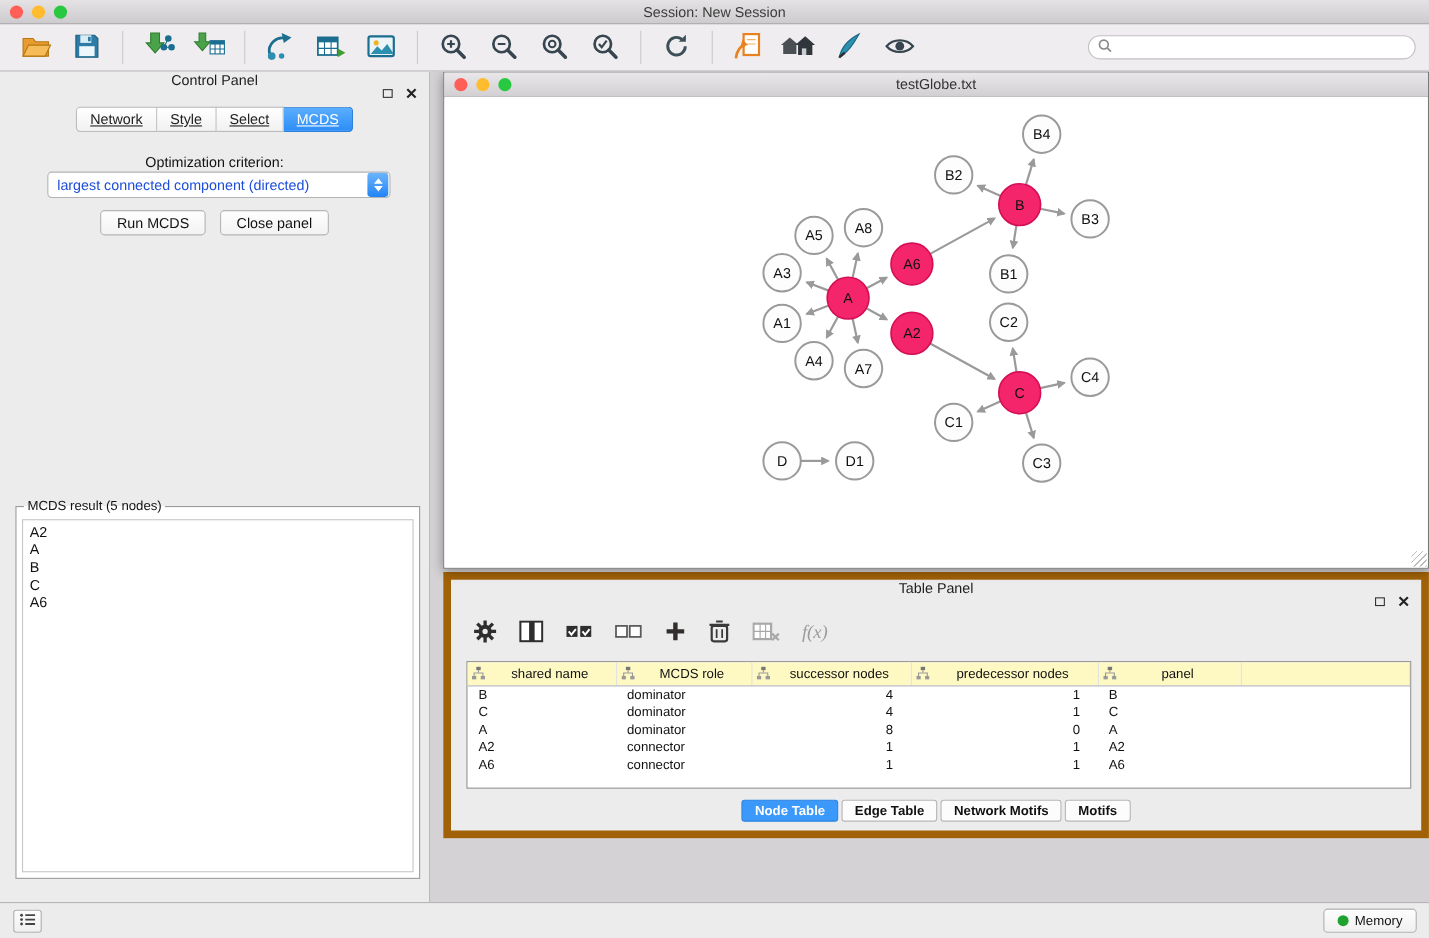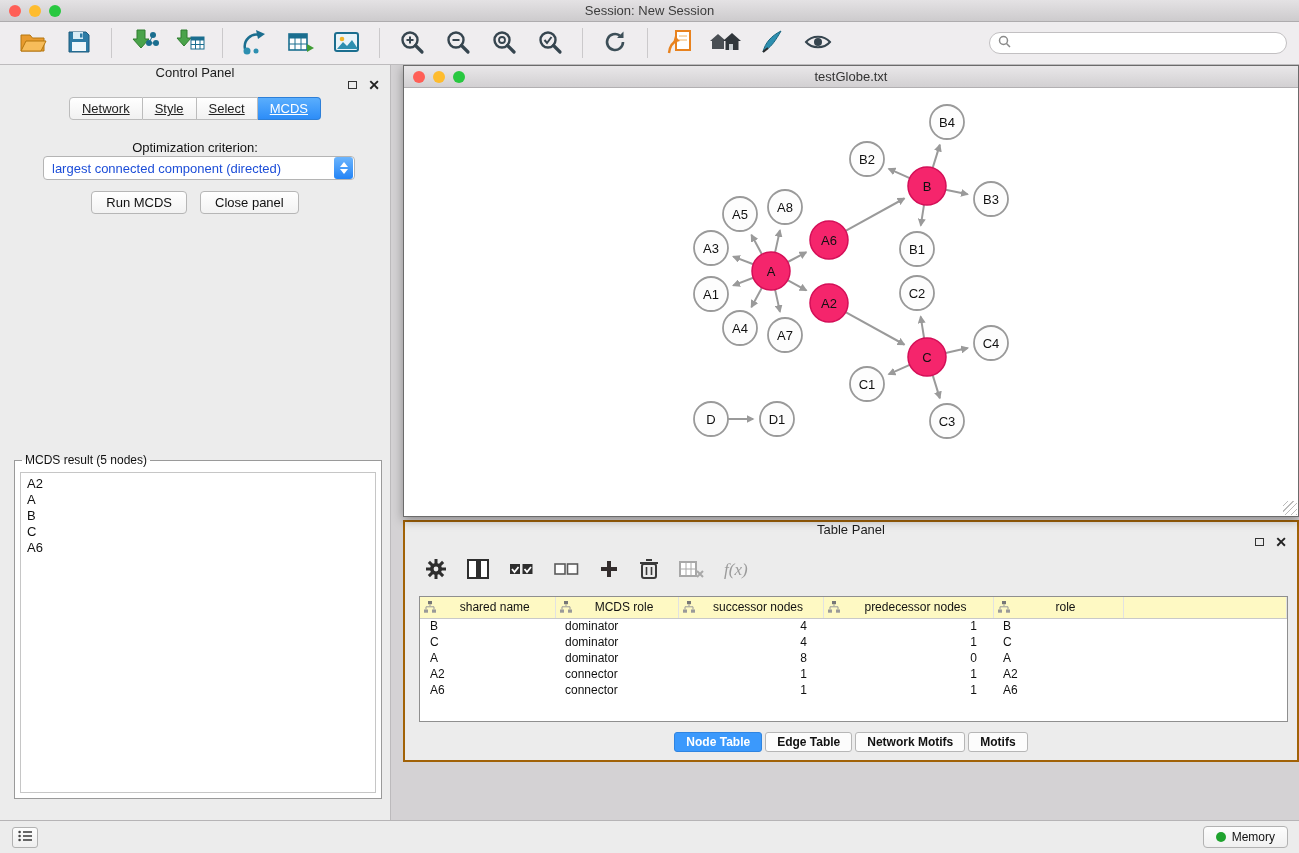--- a/index.html
+++ b/index.html
@@ -49,21 +49,21 @@
 .ritem { height:16px; color:#111; cursor:default; }
 
 
 .netwin { position:absolute; left:403px; top:65px; width:896px; height:452px; background:#fff; border:1px solid #6b6b6b; box-shadow:0 3px 10px rgba(0,0,0,.35); z-index:20; }
 .wtitle { height:22px; background:linear-gradient(#e9e7e9,#d2d0d2); border-bottom:1px solid #b2b0b2; position:relative; display:flex; align-items:center; justify-content:center; font-size:13px; color:#333; }
 .wtitle .lights { top:5px; }
 .netcanvaswrap { position:absolute; left:0; top:23px; right:0; bottom:0; background:#fff; overflow:hidden; }
 .resizegrip { position:absolute; right:1px; bottom:1px; width:14px; height:14px; background:repeating-linear-gradient(135deg, transparent 0 3px, #bbb 3px 4px); }
 
 
-.tablepanel { position:absolute; left:403px; top:520px; width:896px; height:242px; background:#ececec; border:2px solid #a16207; z-index:15; }
+.tablepanel { position:absolute; left:403px; top:520px; width:896px; height:242px; background:#ececec; border:7px solid #a16207; z-index:15; }
 .tptoolbar { height:40px; display:flex; align-items:center; gap:20px; padding:0 20px; margin-top:2px; }
 .tpbtn { background:none; border:none; cursor:pointer; display:flex; align-items:center; }
 .fx { font-family:"Liberation Serif",serif; font-style:italic; font-size:17px; color:#9b9b9b; }
 .tablewrap { position:absolute; left:14px; right:9px; top:74px; bottom:38px; background:#fff; border:1px solid #8f8f8f; overflow:hidden; }
 table.datatable { width:100%; border-collapse:collapse; font-size:12px; table-layout:fixed; }
 .datatable th { background:#fef9c3; border-bottom:1px solid #c9c9c9; border-right:1px solid #e2e2e2; height:21px; font-weight:normal; padding:0 4px; }
 .datatable th .thflex { display:flex; align-items:center; gap:3px; }
 .datatable th .hlabel { flex:1; text-align:center; color:#111; }
 .datatable td { height:16px; padding:0 0 0 10px; color:#111; overflow:hidden; white-space:nowrap; }
 .datatable td.num { text-align:right; padding-right:16px; }
@@ -484,21 +484,21 @@
               </span>
             </th>
             <th>
               <span class="thflex">
                 <svg width="12" height="12" viewBox="0 0 12 12">
                   <rect x="4" y="0" width="4" height="3.2" fill="#777"></rect>
                   <path d="M6 3.2v2M2 8.5V5.8h8v2.7" fill="none" stroke="#999"></path>
                   <rect x="0" y="8.5" width="4" height="3.2" fill="#999"></rect>
                   <rect x="8" y="8.5" width="4" height="3.2" fill="#999"></rect>
                 </svg>
-                <span class="hlabel">role</span>
+                <span class="hlabel">panel</span>
               </span>
             </th>
             <th></th>
           </tr>
         </thead>
       <tbody>
           <tr>
             <td>B</td>
             <td>dominator</td>
             <td class="num">4</td>

